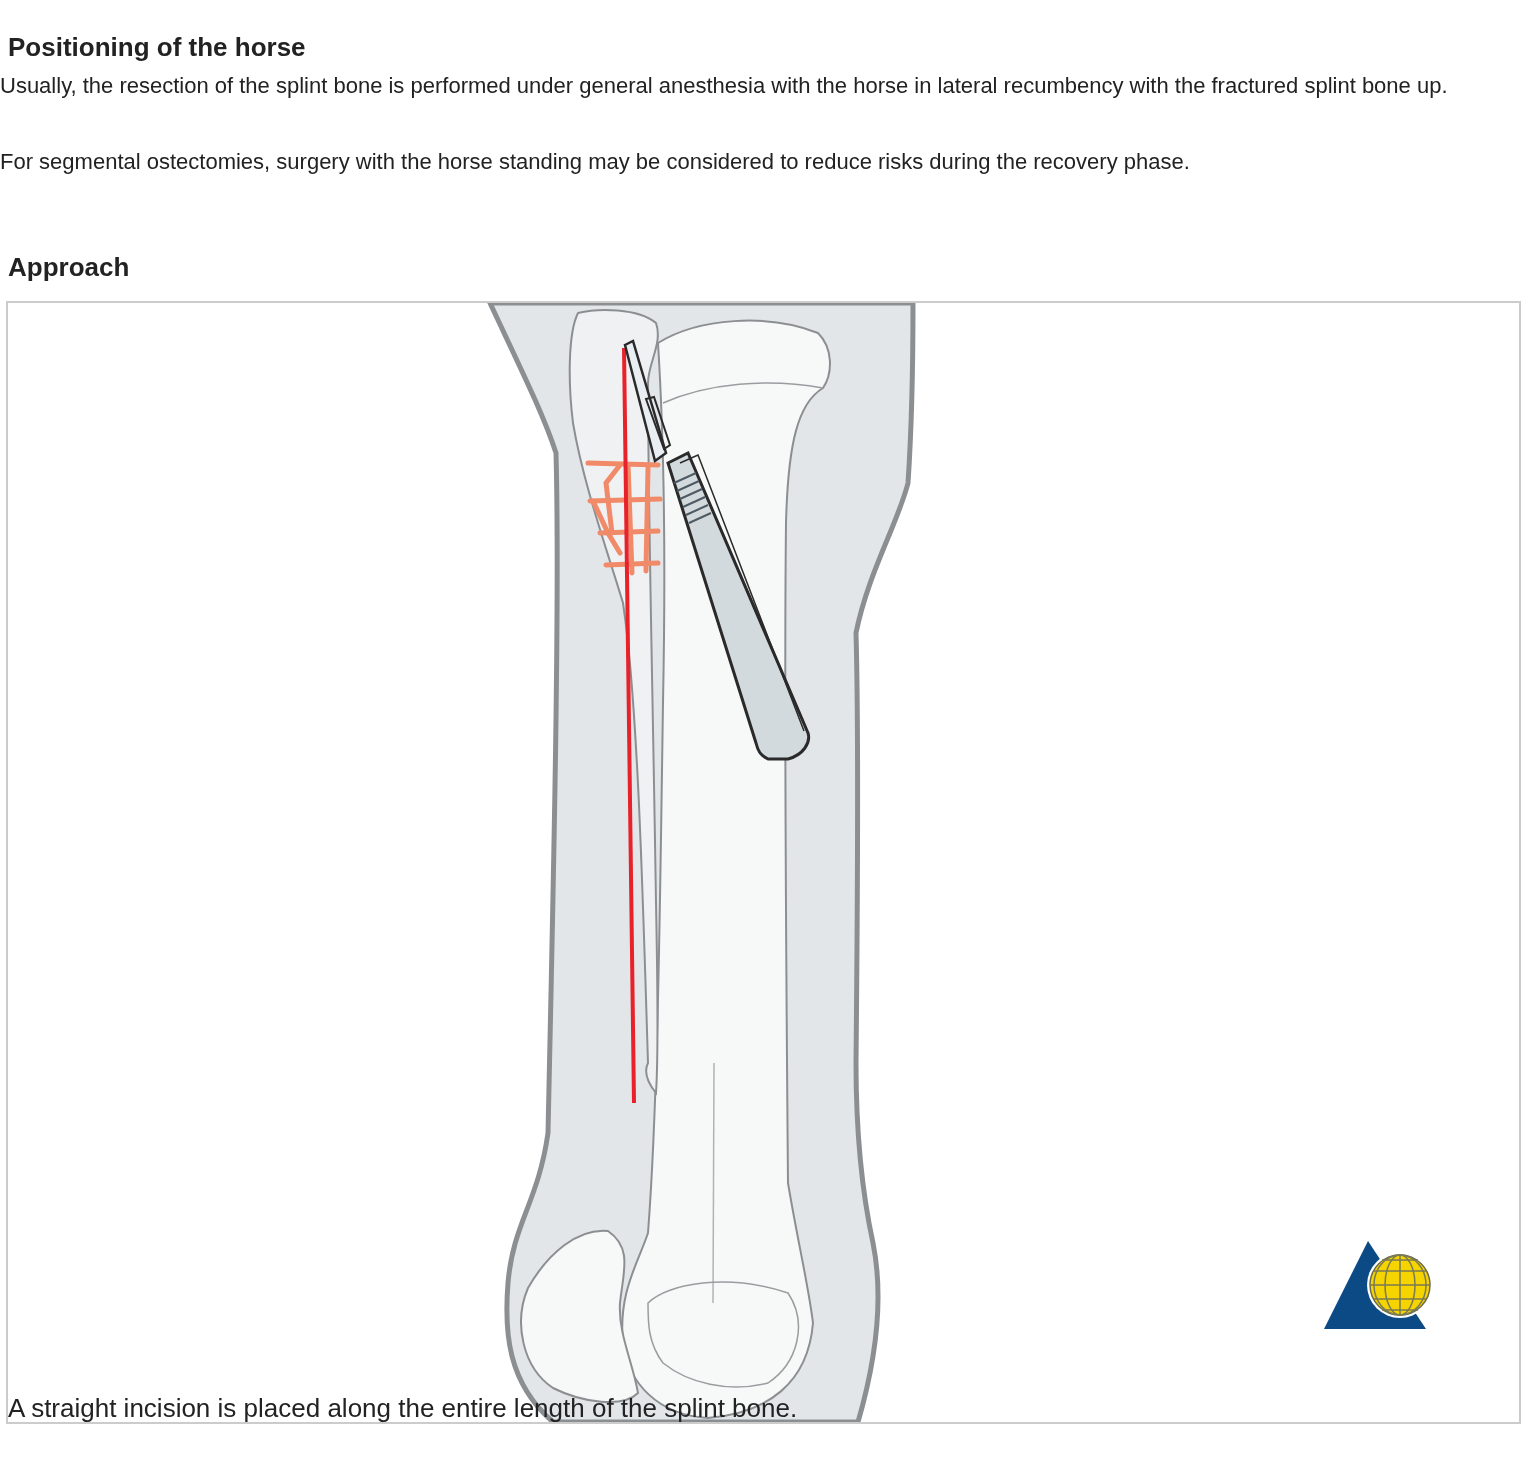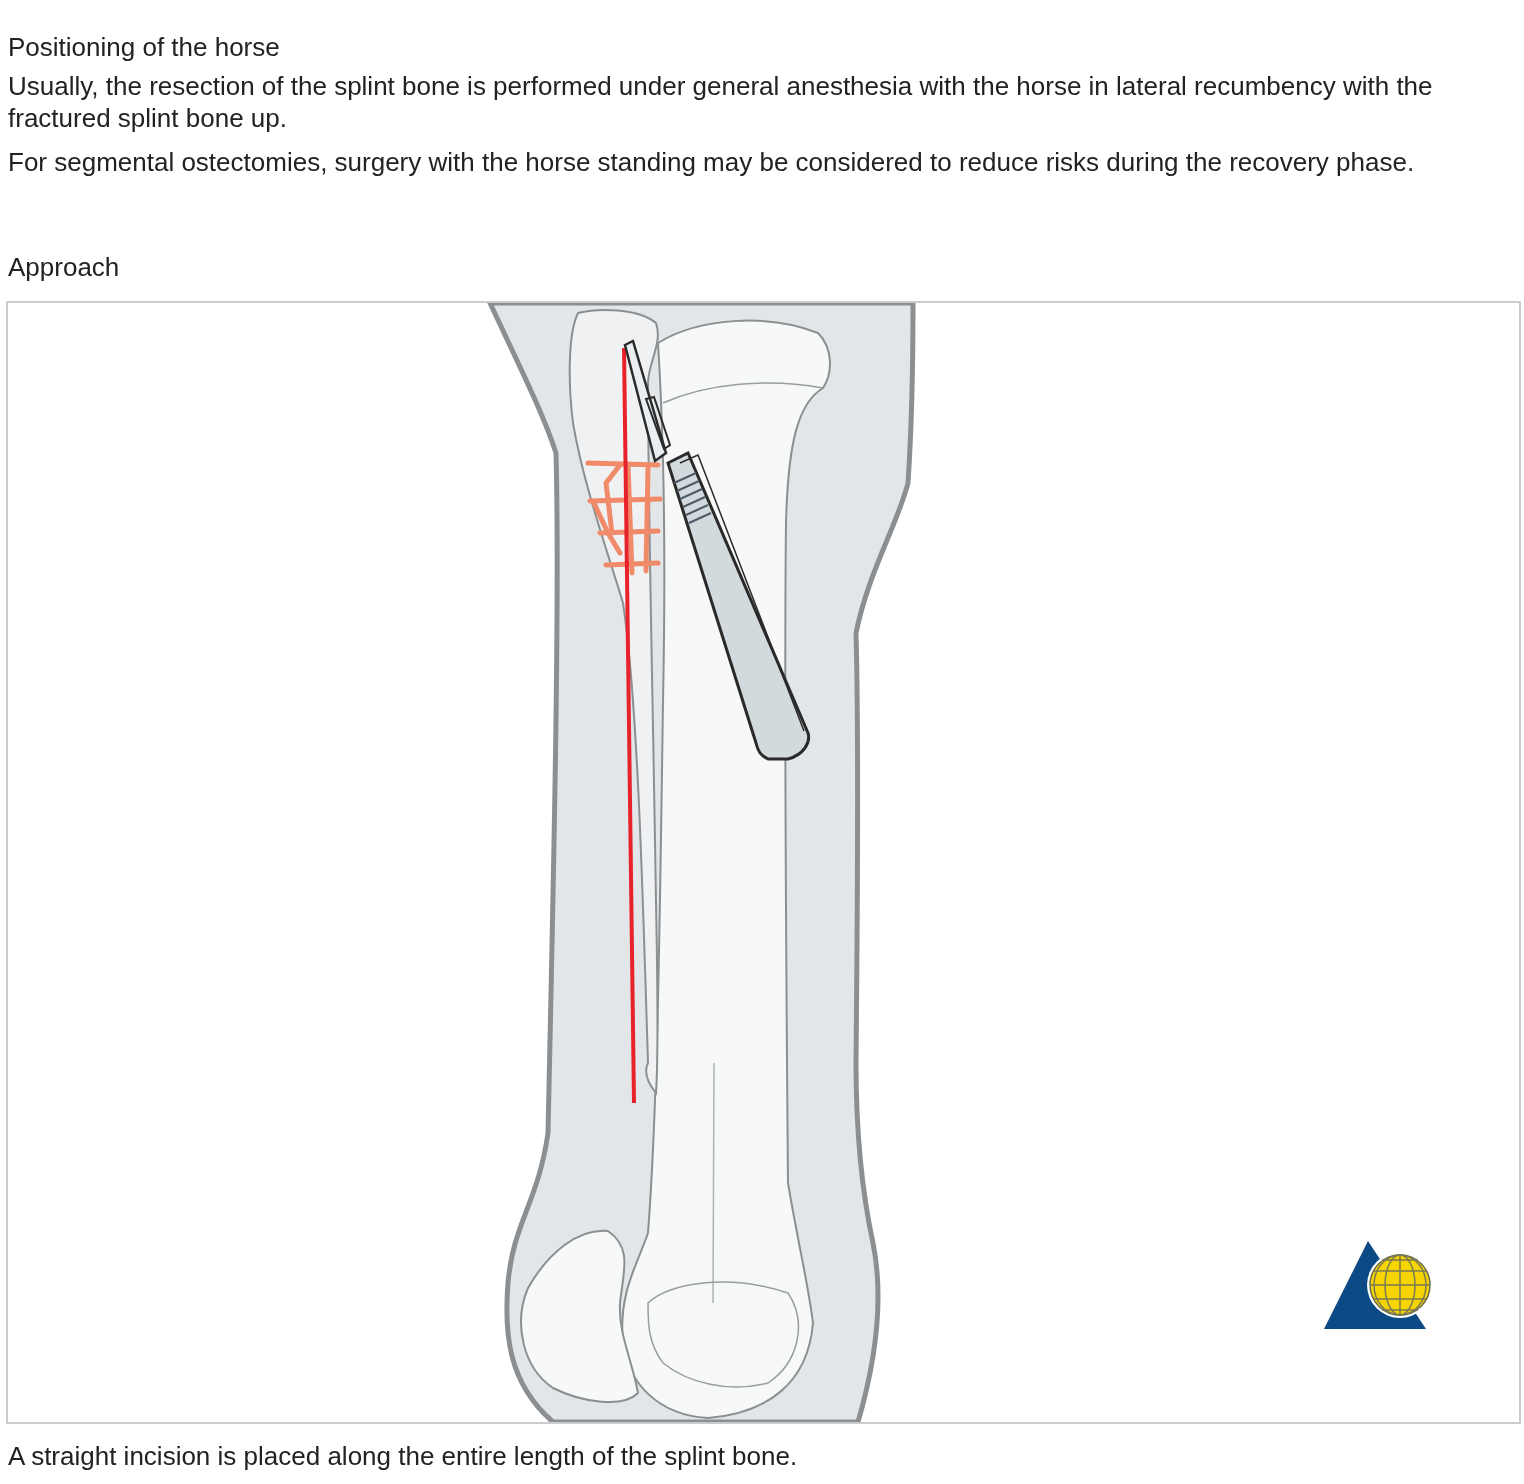--- a/index.html
+++ b/index.html
@@ -12,30 +12,30 @@
     height: 1484px;
     position: relative;
     font-family: "Liberation Sans", sans-serif;
     color: #222222;
     overflow: hidden;
   }
   .heading {
     position: absolute;
     left: 8px;
     font-size: 26px;
-    font-weight: normal;
+    font-weight: bold;
     color: #222222;
     margin: 0;
     line-height: 30px;
   }
   .para {
     position: absolute;
-    left: 8px;
+    left: 0;
     width: 1500px;
-    font-size: 26px;
+    font-size: 22px;
     line-height: 32px;
     margin: 0;
     color: #222222;
   }
   #h-positioning { top: 32px; }
   #p1 { top: 70px; }
   #p2 { top: 146px; }
   #h-approach { top: 252px; }
   .figure {
     position: absolute;
@@ -55,21 +55,21 @@
   .logo {
     position: absolute;
     left: 1314px;
     top: 936px;
     width: 120px;
     height: 92px;
   }
   .caption {
     position: absolute;
     left: 8px;
-    top: 1440px;
+    top: 1392px;
     font-size: 26px;
     line-height: 32px;
     margin: 0;
     color: #222222;
   }
 </style>
 </head>
 <body>
 
 <h2 class="heading" id="h-positioning">Positioning of the horse</h2>

